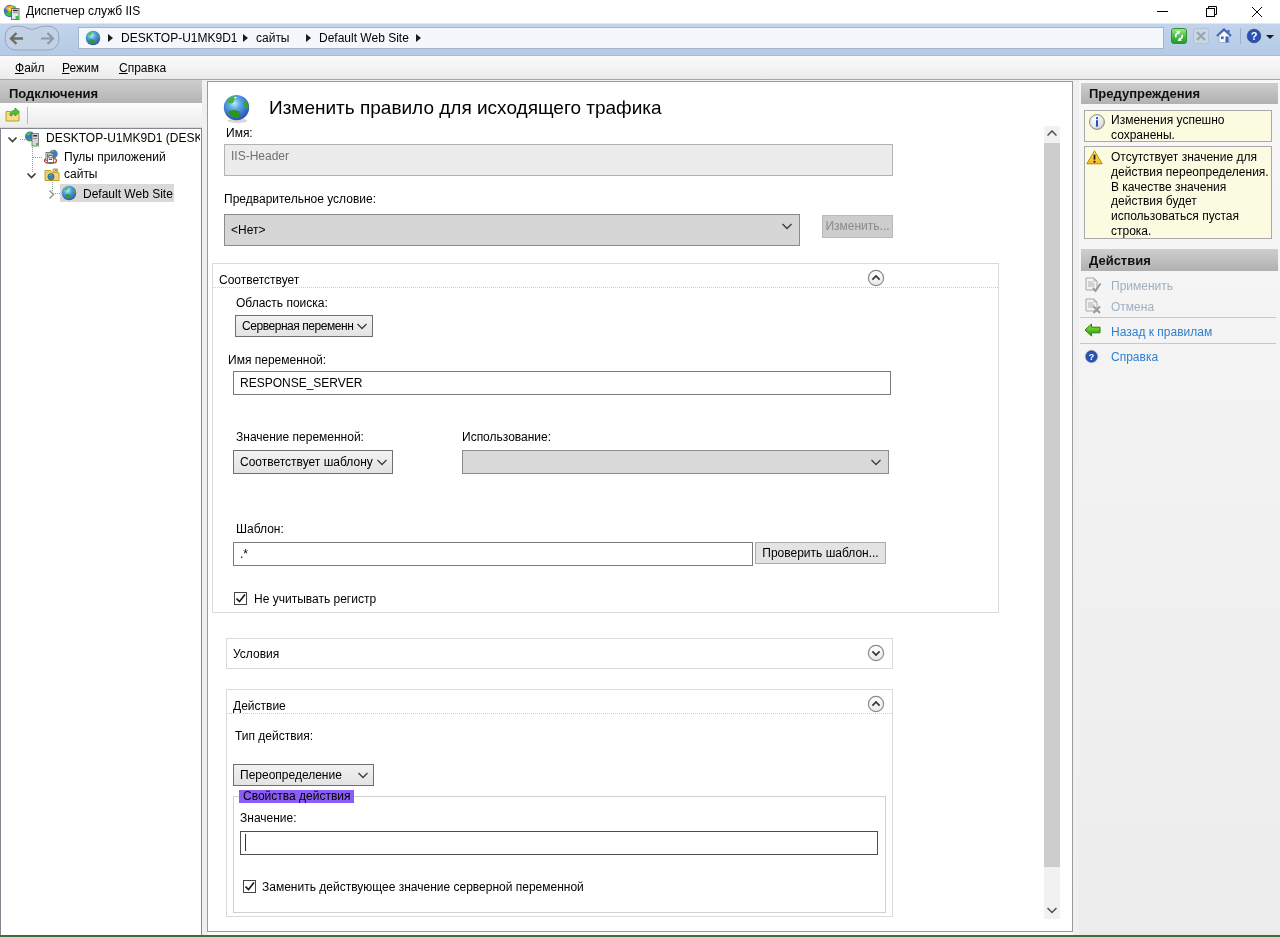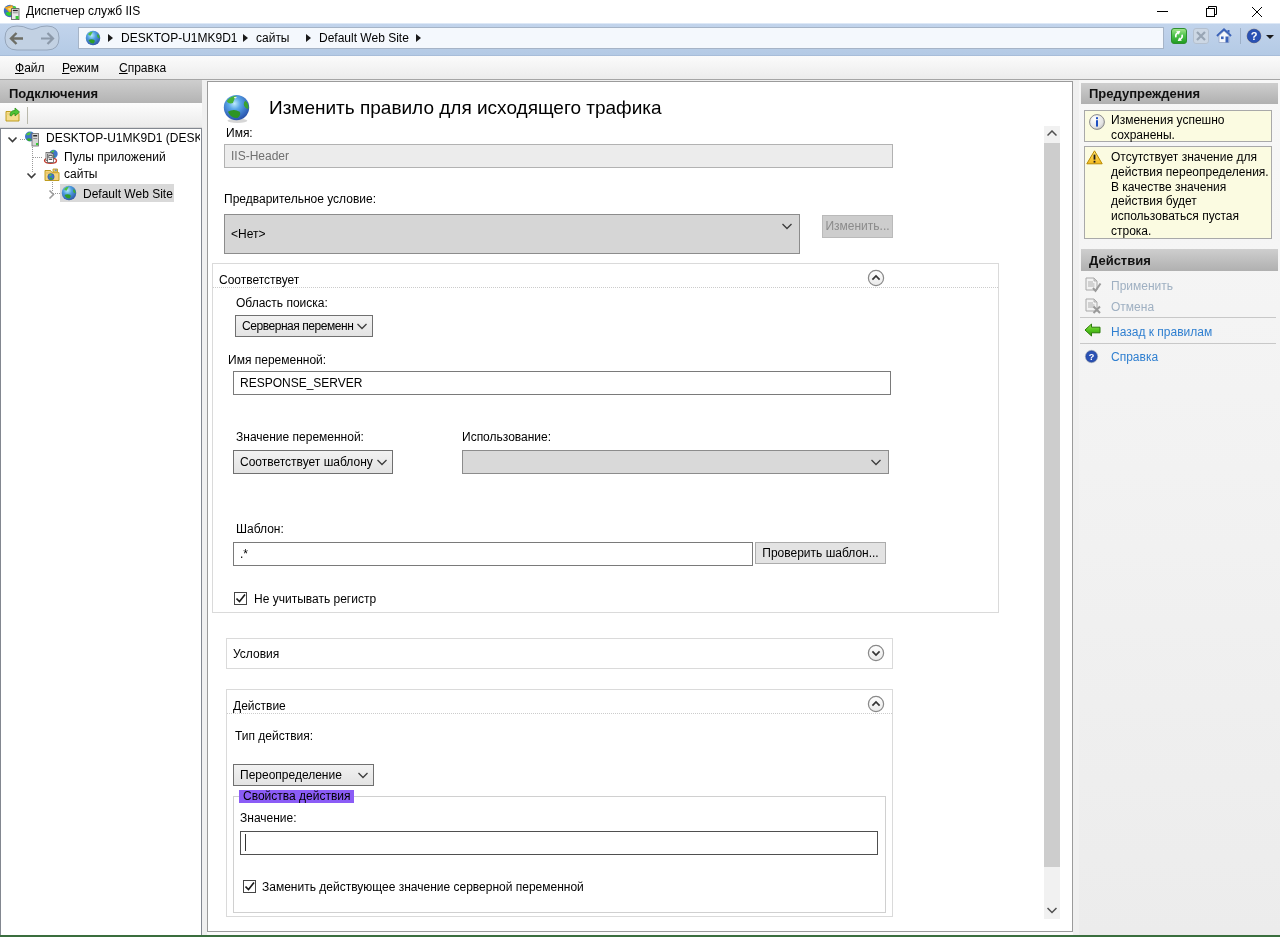--- a/index.html
+++ b/index.html
@@ -191,24 +191,24 @@
   <ellipse cx="17" cy="29.5" rx="11" ry="2.5" fill="rgba(90,90,90,0.25)"></ellipse>
   <circle cx="16" cy="15" r="14" fill="url(#gg3)"></circle>
   <path d="M5 8 Q9 2.5 16 2 Q13 6 12 10 Q8 11.5 5 8Z" fill="#46b238"></path>
   <path d="M26 7.5 Q30 11 29 16.5 Q25 15.5 24 11.5 Q24 8.5 26 7.5Z" fill="#3aa32f"></path>
   <path d="M6.5 19.5 Q13 16 19.5 19.5 Q21.5 23 17 26.5 Q9.5 26.5 6.5 19.5Z" fill="#2d9424"></path>
   <path d="M13 3.5 Q15 2.8 16.5 3.5 Q15.5 5 13.8 5Z" fill="#e8f6de"></path>
 </svg>
 <div class="abs" style="left:269px;top:97px;font-size:19px;white-space:nowrap;">Изменить правило для исходящего трафика</div>
 
 <div class="lbl" style="left:226px;top:126px;">Имя:</div>
-<div class="input" style="left:224px;top:144px;width:669px;height:24px;background:#ececec;border-color:#b2b2b2;color:#6f6f6f;">IIS-Header</div>
+<div class="input" style="left:224px;top:144px;width:669px;height:32px;background:#ececec;border-color:#b2b2b2;color:#6f6f6f;">IIS-Header</div>
 
 <div class="lbl" style="left:224px;top:192px;">Предварительное условие:</div>
-<div class="combo" style="left:224px;top:214px;width:576px;height:40px;background:#d6d6d6;border-color:#8c8c8c;">
+<div class="combo" style="left:224px;top:214px;width:576px;height:32px;background:#d6d6d6;border-color:#8c8c8c;">
     <span class="ct">&lt;Нет&gt;</span>
   <svg style="position:absolute;right:7px;top:8px" width="10" height="7" fill="none" stroke="#3c3c3c" stroke-width="1.3">
       <path d="M0.5 1 L5 5.5 L9.5 1"></path>
     </svg>
   </div>
 <div class="abs" style="left:822px;top:215px;width:71px;height:23px;background:#cdcdcd;border:1px solid #bababa;color:#8b8b8b;text-align:center;line-height:21px;">Изменить...</div>
 
 <div class="grp" style="left:212px;top:263px;width:787px;height:350px;">
   <div class="grphdr">Соответствует</div>
 </div>

